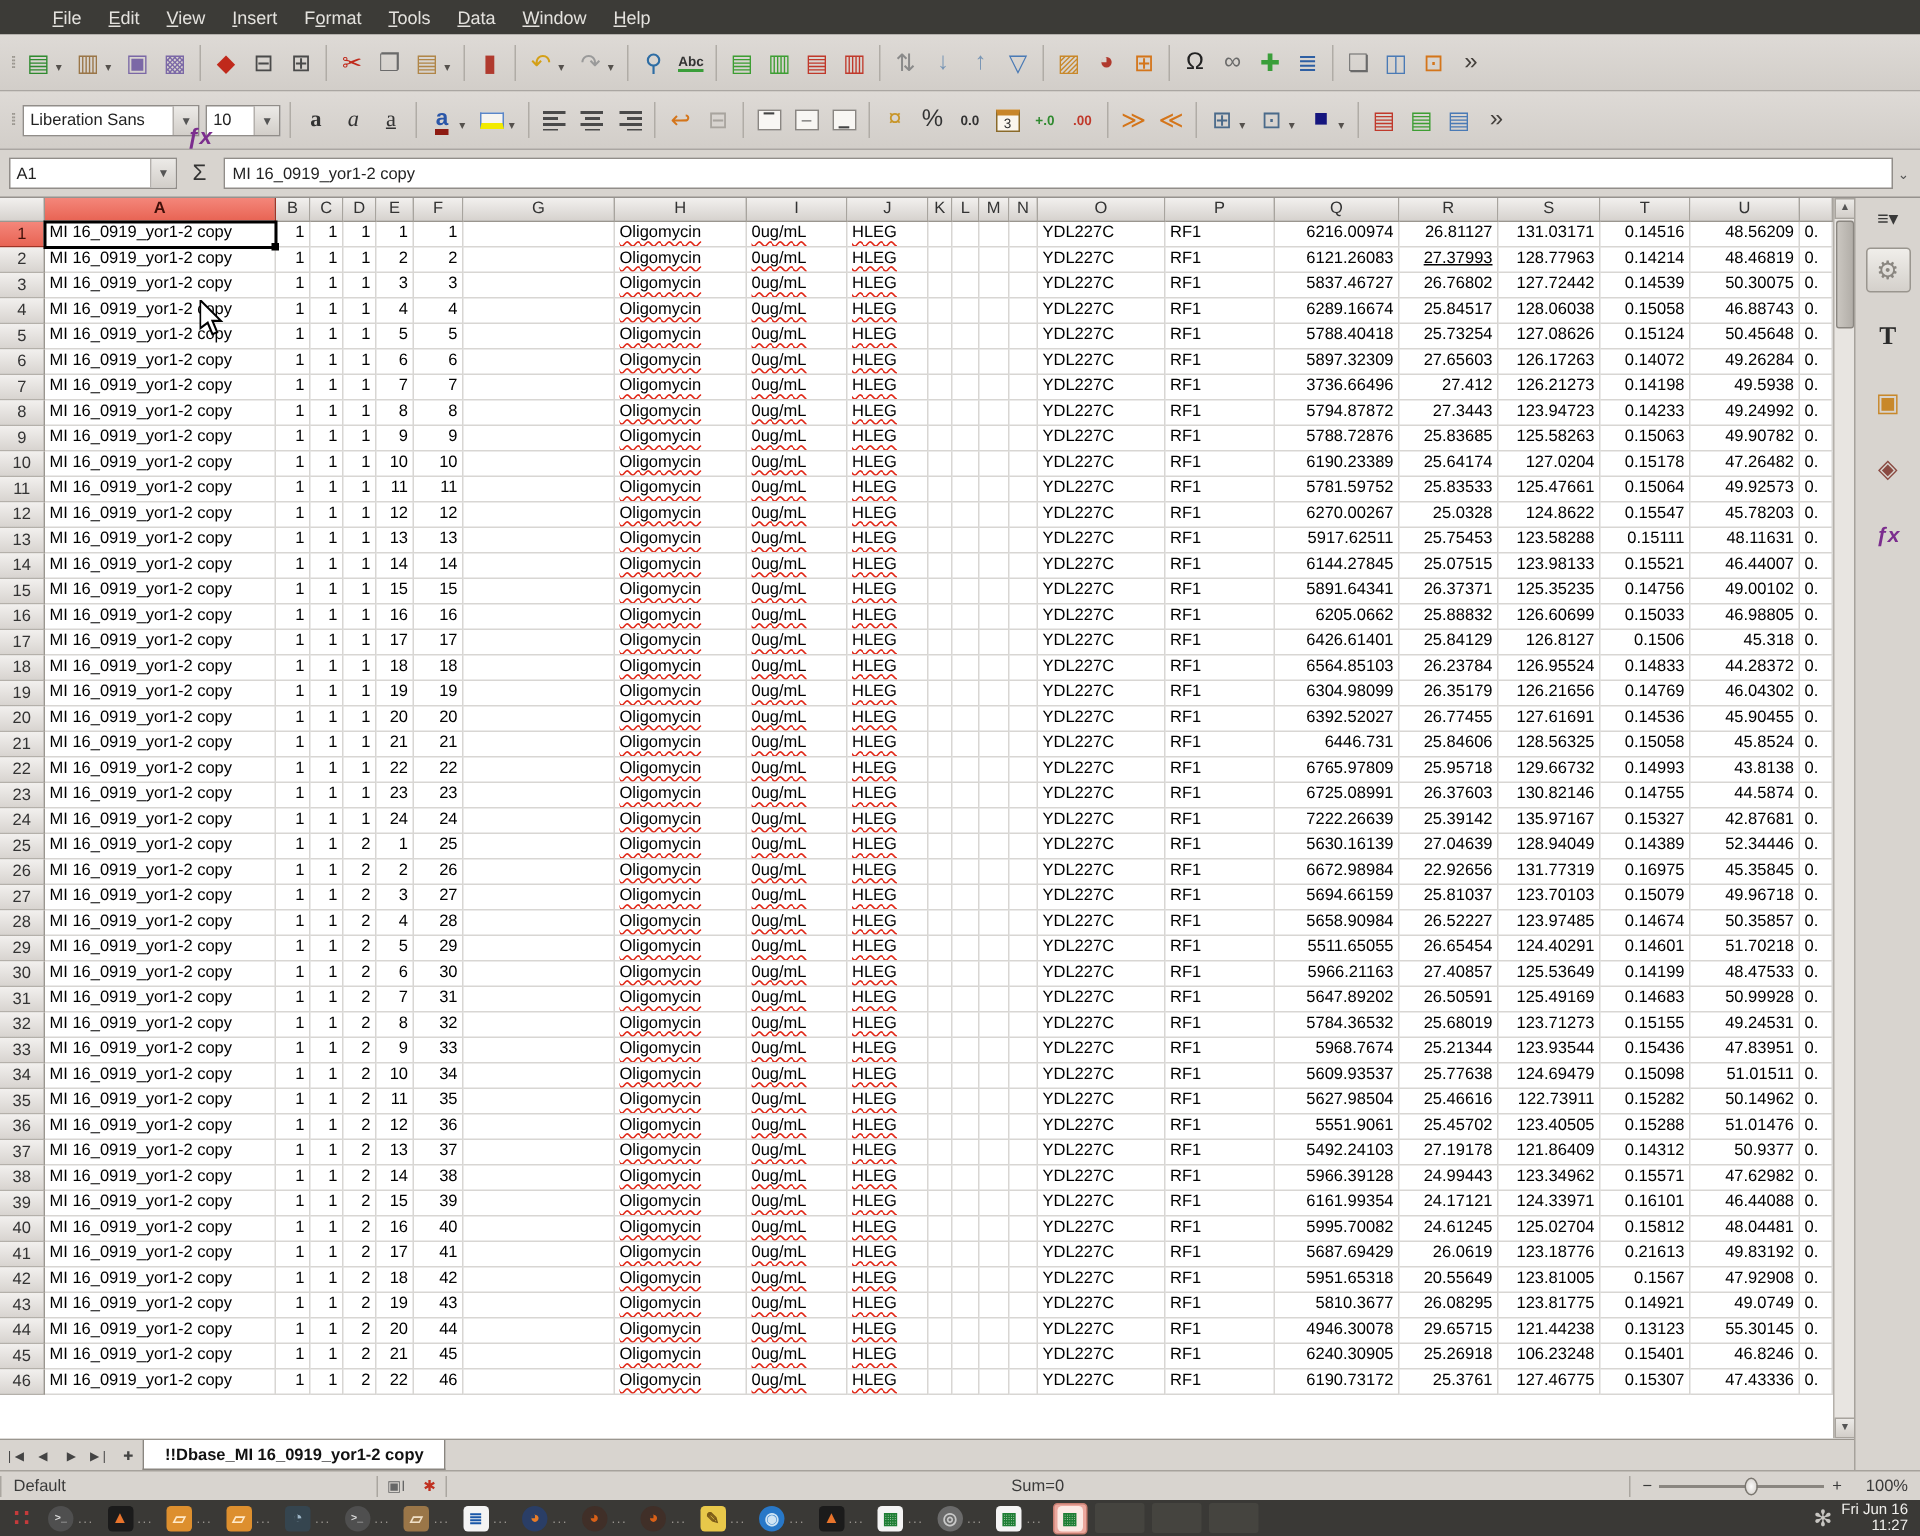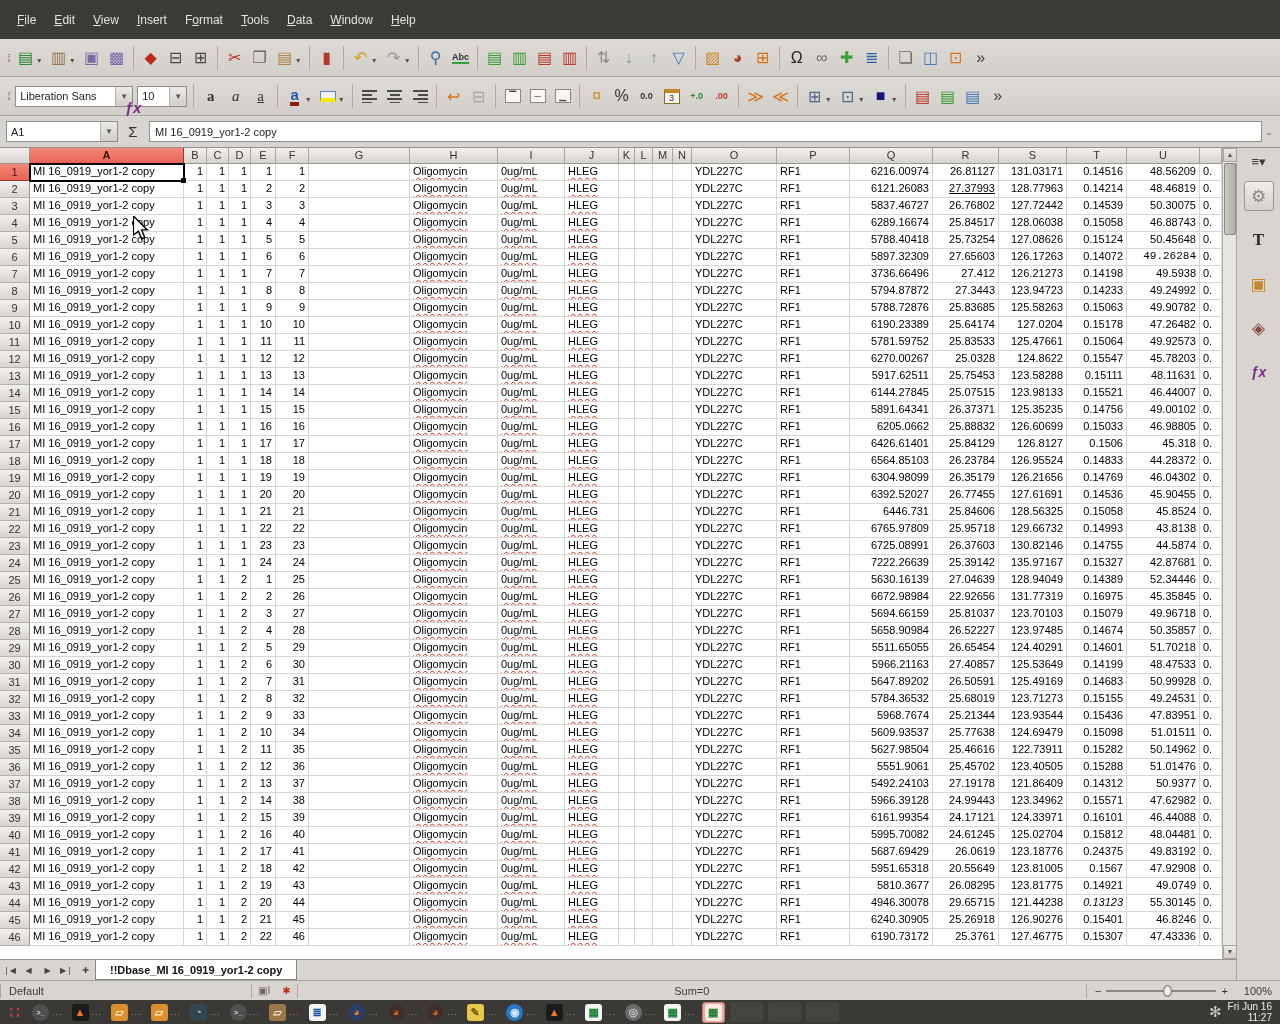--- a/index.html
+++ b/index.html
@@ -7,21 +7,21 @@
 #app { width:1280px; height:1024px; display:flex; flex-direction:column; }
 
 
 .titlebar { height:27px; background:linear-gradient(#e2dfdc,#c8c4c0); border-bottom:1px solid #96928e; position:relative; display:flex; align-items:center; flex:none; }
 .win-ico { width:11px; height:11px; border:2px solid #a8a4a0; border-radius:50%; margin-left:30px; }
 .title-text { position:absolute; left:0; right:0; text-align:center; font-size:12px; font-weight:bold; color:#3a3a3a; }
 .win-btns { position:absolute; right:8px; top:4px; display:flex; gap:7px; }
 .win-btn { width:19px; height:19px; border-radius:50%; border:1px solid #8a8680; background:radial-gradient(#fbfaf8,#d8d4d0); color:#555; font-size:11px; line-height:17px; text-align:center; cursor:default; }
 
 
-.menubar { height:39px; background:#3c3b37; display:flex; align-items:center; padding-left:8px; flex:none; }
+.menubar { height:23px; background:#3c3b37; display:flex; align-items:center; padding-left:26px; flex:none; }
 .menu-item { color:#e4e2de; font-size:12px; padding:3px 9px; }
 .menu-item u { text-decoration:underline; }
 
 
 .toolbar { background:linear-gradient(#dedad6,#d2cec9); border-bottom:1px solid #aaa6a2; display:flex; align-items:center; padding:0 3px; flex:none; }
 #toolbar1 { height:38px; }
 #toolbar2 { height:39px; }
 .grip { color:#9a968f; font-size:11px; margin:0 4px; letter-spacing:-2px; }
 .tbi { min-width:25px; height:26px; display:flex; align-items:center; justify-content:center; font-size:16px; border-radius:2px; padding:0 1px; position:relative; }
 .dd { font-size:8px; color:#55514d; margin:6px 1px 0 -1px; width:8px; }
@@ -539,21 +539,21 @@
               <div class="cell" style="width: 16px;"></div>
               <div class="cell" style="width: 18px;"></div>
               <div class="cell" style="width: 20px;"></div>
               <div class="cell" style="width: 19px;"></div>
               <div class="cell" style="width: 85px;">YDL227C</div>
               <div class="cell" style="width: 73px;">RF1</div>
               <div class="cell num" style="width: 83px;">5897.32309</div>
               <div class="cell num" style="width: 66px;">27.65603</div>
               <div class="cell num" style="width: 68px;">126.17263</div>
               <div class="cell num" style="width: 60px;">0.14072</div>
-              <div class="cell num" style="width: 73px; font-family: Liberation Mono, monospace;">49.26284</div>
+              <div class="cell num" style="width: 73px;">49.26284</div>
               <div class="cell" style="width: 22px;">0.</div>
             </div>
             <div class="grow">
               <div class="rowhdr">7</div>
               <div class="cell" style="width: 154px;">MI 16_0919_yor1-2 copy</div>
               <div class="cell num" style="width: 23px;">1</div>
               <div class="cell num" style="width: 22px;">1</div>
               <div class="cell num" style="width: 22px;">1</div>
               <div class="cell num" style="width: 25px;">7</div>
               <div class="cell num" style="width: 33px;">7</div>
@@ -1413,21 +1413,21 @@
               <div class="cell" style="width: 54px;"><span class="missp">HLEG</span></div>
               <div class="cell" style="width: 16px;"></div>
               <div class="cell" style="width: 18px;"></div>
               <div class="cell" style="width: 20px;"></div>
               <div class="cell" style="width: 19px;"></div>
               <div class="cell" style="width: 85px;">YDL227C</div>
               <div class="cell" style="width: 73px;">RF1</div>
               <div class="cell num" style="width: 83px;">5687.69429</div>
               <div class="cell num" style="width: 66px;">26.0619</div>
               <div class="cell num" style="width: 68px;">123.18776</div>
-              <div class="cell num" style="width: 60px;">0.24375</div>
+              <div class="cell num" style="width: 60px;">0.21613</div>
               <div class="cell num" style="width: 73px;">49.83192</div>
               <div class="cell" style="width: 22px;">0.</div>
             </div>
             <div class="grow">
               <div class="rowhdr">42</div>
               <div class="cell" style="width: 154px;">MI 16_0919_yor1-2 copy</div>
               <div class="cell num" style="width: 23px;">1</div>
               <div class="cell num" style="width: 22px;">1</div>
               <div class="cell num" style="width: 22px;">2</div>
               <div class="cell num" style="width: 25px;">18</div>
@@ -1488,21 +1488,21 @@
               <div class="cell" style="width: 54px;"><span class="missp">HLEG</span></div>
               <div class="cell" style="width: 16px;"></div>
               <div class="cell" style="width: 18px;"></div>
               <div class="cell" style="width: 20px;"></div>
               <div class="cell" style="width: 19px;"></div>
               <div class="cell" style="width: 85px;">YDL227C</div>
               <div class="cell" style="width: 73px;">RF1</div>
               <div class="cell num" style="width: 83px;">4946.30078</div>
               <div class="cell num" style="width: 66px;">29.65715</div>
               <div class="cell num" style="width: 68px;">121.44238</div>
-              <div class="cell num" style="width: 60px; font-style: italic;">0.13123</div>
+              <div class="cell num" style="width: 60px;">0.13123</div>
               <div class="cell num" style="width: 73px;">55.30145</div>
               <div class="cell" style="width: 22px;">0.</div>
             </div>
             <div class="grow">
               <div class="rowhdr">45</div>
               <div class="cell" style="width: 154px;">MI 16_0919_yor1-2 copy</div>
               <div class="cell num" style="width: 23px;">1</div>
               <div class="cell num" style="width: 22px;">1</div>
               <div class="cell num" style="width: 22px;">2</div>
               <div class="cell num" style="width: 25px;">21</div>
@@ -1512,21 +1512,21 @@
               <div class="cell" style="width: 67px;"><span class="missp">0ug/mL</span></div>
               <div class="cell" style="width: 54px;"><span class="missp">HLEG</span></div>
               <div class="cell" style="width: 16px;"></div>
               <div class="cell" style="width: 18px;"></div>
               <div class="cell" style="width: 20px;"></div>
               <div class="cell" style="width: 19px;"></div>
               <div class="cell" style="width: 85px;">YDL227C</div>
               <div class="cell" style="width: 73px;">RF1</div>
               <div class="cell num" style="width: 83px;">6240.30905</div>
               <div class="cell num" style="width: 66px;">25.26918</div>
-              <div class="cell num" style="width: 68px;">126.90276</div>
+              <div class="cell num" style="width: 68px;">106.23248</div>
               <div class="cell num" style="width: 60px;">0.15401</div>
               <div class="cell num" style="width: 73px;">46.8246</div>
               <div class="cell" style="width: 22px;">0.</div>
             </div>
             <div class="grow">
               <div class="rowhdr">46</div>
               <div class="cell" style="width: 154px;">MI 16_0919_yor1-2 copy</div>
               <div class="cell num" style="width: 23px;">1</div>
               <div class="cell num" style="width: 22px;">1</div>
               <div class="cell num" style="width: 22px;">2</div>

